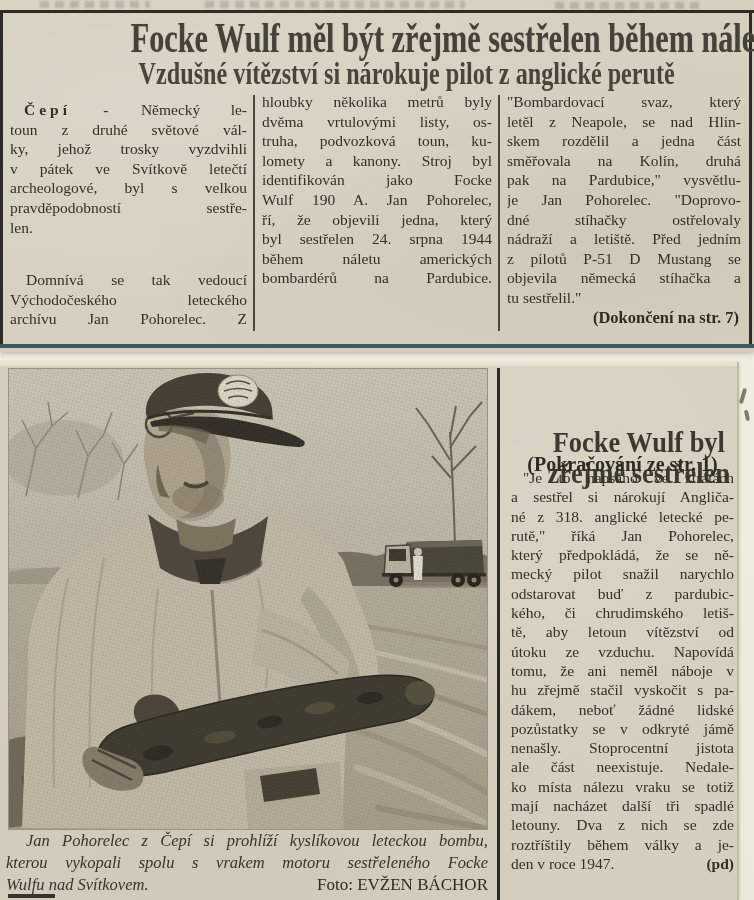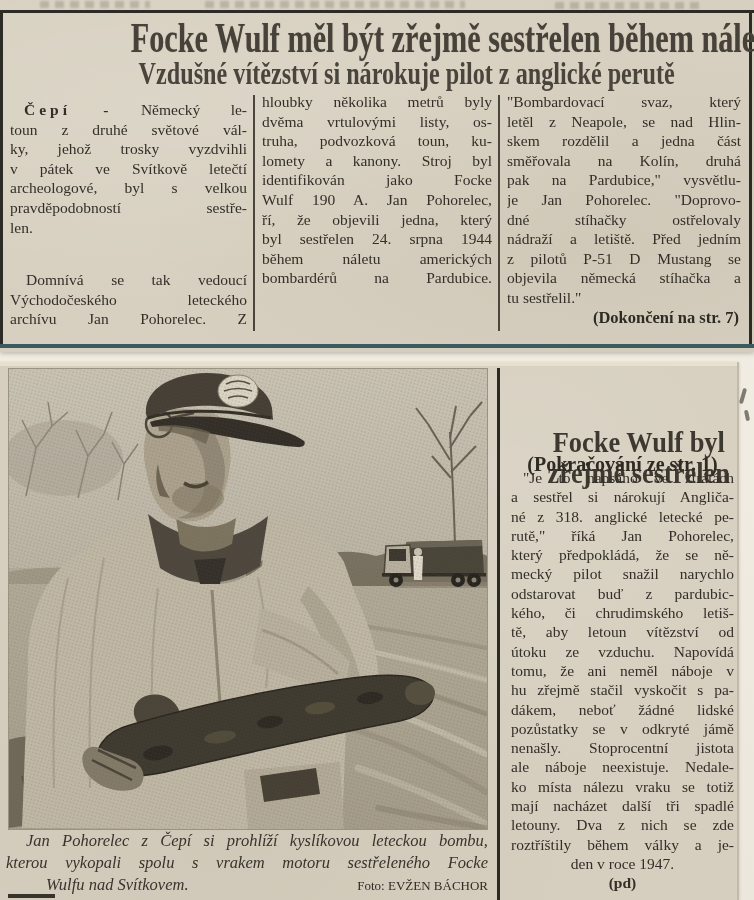--- a/index.html
+++ b/index.html
@@ -71,36 +71,36 @@
     border-right:2px solid #c2bbaa;
   }
   .clip-bottom::before{content:"";position:absolute;left:0;top:0;width:100%;height:4px;background:#e6e0d0;}
   .photo-wrap{position:absolute;left:8px;top:6px;width:480px;height:462px;}
   .photo-wrap svg{display:block;}
 
   .caption{position:absolute;left:6px;top:468px;width:482px;
     font-style:italic;font-size:16.5px;line-height:22px;color:#38342c;}
   .caption .jl{height:22px;line-height:22px;}
   .caption .jl.ind{text-indent:20px;}
-  .caption-tail{display:flex;justify-content:space-between;align-items:baseline;height:22px;margin-left:40px;}
-  .caption-tail .credit{font-style:normal;font-size:13px;color:#2f2b24;text-align:right;}
+  .caption-tail{display:flex;justify-content:space-between;align-items:baseline;height:22px;}
+  .caption-tail .credit{font-style:normal;font-size:17px;color:#2f2b24;text-align:right;}
 
   .photo-colrule{position:absolute;left:497px;top:6px;width:2.5px;height:532px;background:#2c2a25;}
 
   .cont-col{position:absolute;left:511px;top:0;width:223px;height:538px;}
   .cont-title{position:absolute;left:16px;top:16px;width:223px;text-align:center;white-space:nowrap;margin-top:48px;}
   .cont-title .tline{height:31px;line-height:31px;}
   .cont-title span{display:inline-block;transform:scaleX(.88);transform-origin:50% 50%;
     font-size:30px;font-weight:bold;color:#3d3931;}
   .cont-note{position:absolute;left:0;top:92px;width:223px;font-weight:bold;font-size:20px;color:#2e2a24;line-height:20px;text-align:center;}
   .cont-body{position:absolute;left:0;top:106px;width:223px;font-size:15.5px;line-height:19.3px;color:#332f28;}
   .cont-body .jl{height:19.3px;}
   .cont-body .jl.ind{text-indent:12px;}
   .cont-tail{display:flex;justify-content:space-between;align-items:center;height:19.3px;
-    font-size:15.5px;color:#332f28;flex-direction:column;}
+    font-size:15.5px;color:#332f28;}
   .cont-tail .sig{font-weight:bold;}
 
   
   .tear-mark{position:absolute;background:#5a554b;border-radius:4px;opacity:.75;}
   .tm1{left:741px;top:388px;width:4px;height:16px;transform:rotate(16deg);}
   .tm2{left:745px;top:410px;width:4px;height:11px;transform:rotate(-12deg);}
   .bottom-left-line{position:absolute;left:8px;top:894px;width:47px;height:4px;background:#37342d;}
 </style>
 </head>
 <body>
@@ -353,21 +353,21 @@
             <div class="jl">mecký pilot snažil narychlo</div>
             <div class="jl">odstarovat buď z pardubic-</div>
             <div class="jl">kého, či chrudimského letiš-</div>
             <div class="jl">tě, aby letoun vítězství od</div>
             <div class="jl">útoku ze vzduchu. Napovídá</div>
             <div class="jl">tomu, že ani neměl náboje v</div>
             <div class="jl">hu zřejmě stačil vyskočit s pa-</div>
             <div class="jl">dákem, neboť žádné lidské</div>
             <div class="jl">pozůstatky se v odkryté jámě</div>
             <div class="jl">nenašly. Stoprocentní jistota</div>
-            <div class="jl">ale náboje neexistuje. Nedale-</div>
+            <div class="jl">ale část neexistuje. Nedale-</div>
             <div class="jl">ko místa nálezu vraku se totiž</div>
             <div class="jl">mají nacházet další tři spadlé</div>
             <div class="jl">letouny. Dva z nich se zde</div>
             <div class="jl">roztříštily během války a je-</div>
           </div>
         <div class="cont-tail">
           <span>den v roce 1947.</span>
           <span class="sig">(pd)</span>
         </div>
       </div>

